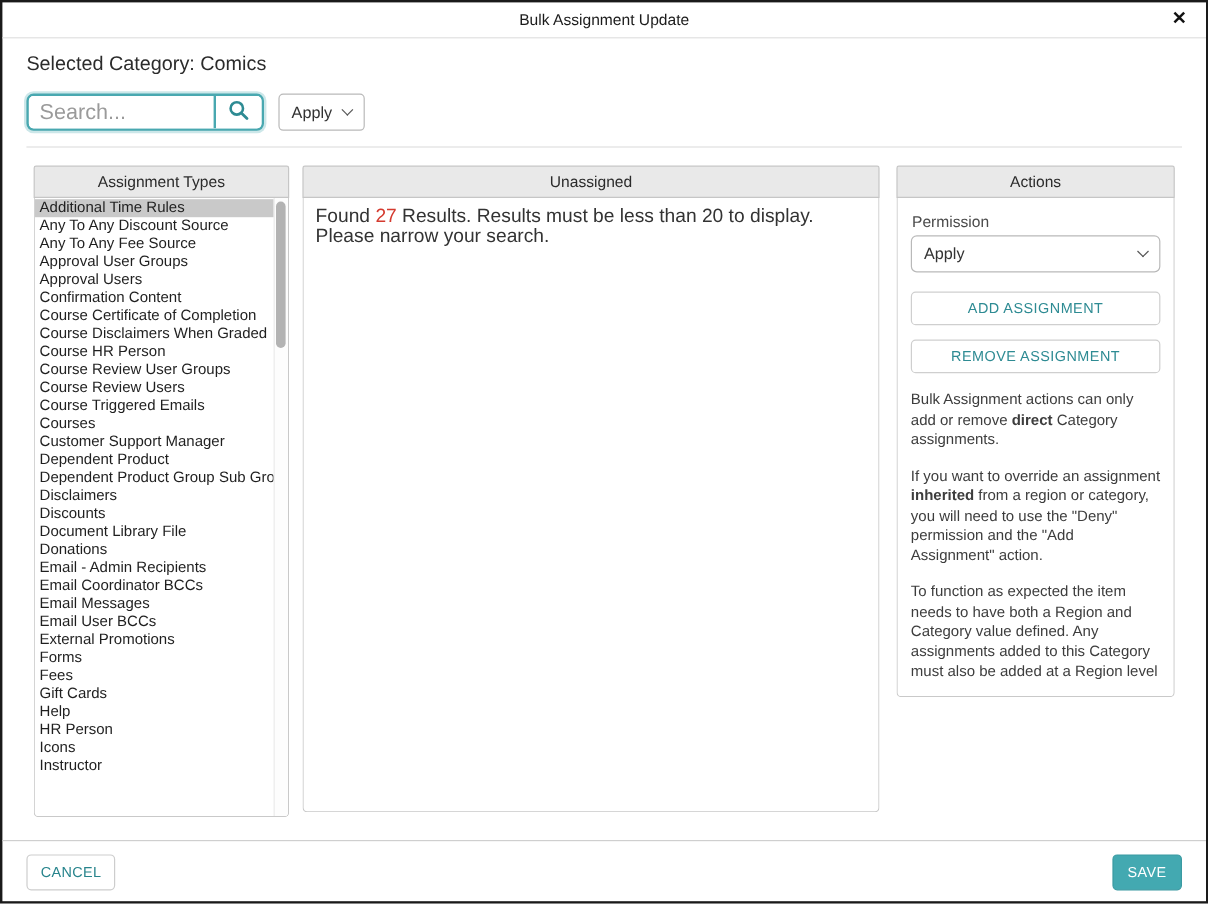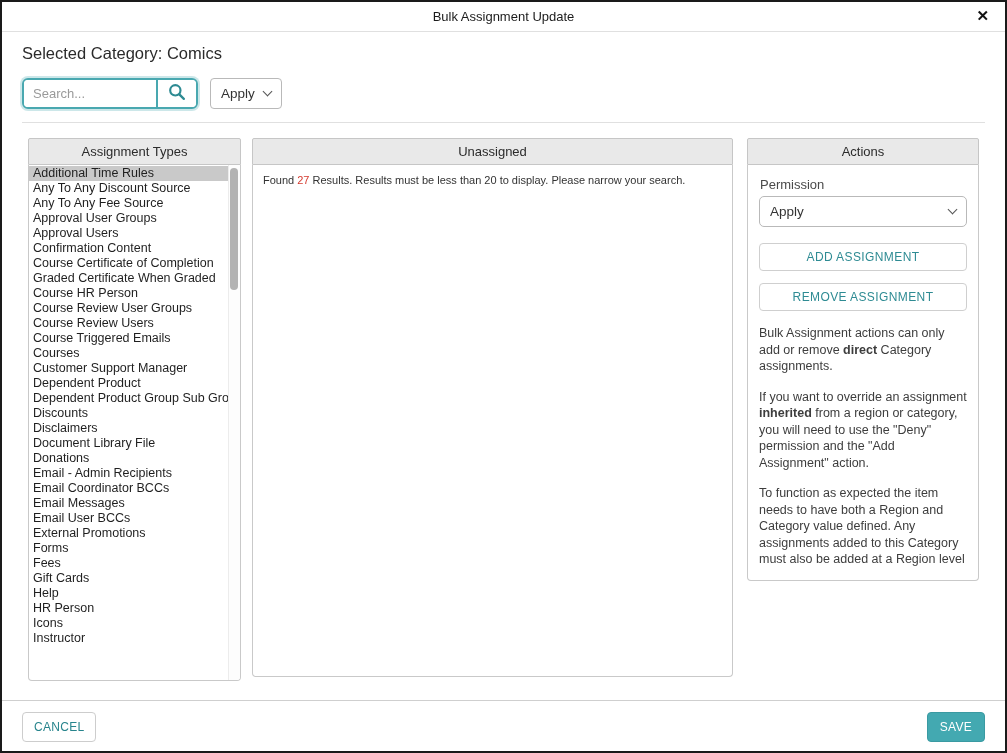--- a/index.html
+++ b/index.html
@@ -35,22 +35,22 @@
     margin:15px 20px 0 20px;
     display:flex; align-items:center; gap:12px;
   }
   .search-group {
     display:flex; align-items:stretch; height:31px;
     border:2px solid #49a8b0; border-radius:6px;
     box-shadow:0 0 0 2px rgba(73,168,176,.28);
     overflow:hidden; background:#fff;
   }
   .search-input {
-    width:134px; border:none; outline:none;
-    padding:0 9px; font-size:13px; color:#333;
+    width:156px; border:none; outline:none;
+    padding:0 9px; font-size:18px; color:#333;
     font-family:"Liberation Sans", sans-serif;
     border-right:2px solid #49a8b0;
   }
   .search-input::placeholder { color:#9a9a9a; }
   .search-btn {
     width:38px; background:#fff; border:none; cursor:pointer;
     display:flex; align-items:center; justify-content:center;
   }
   .dropdown {
     height:31px; border:1px solid #b9b9b9; border-radius:4px;
@@ -92,21 +92,21 @@
   .scroll-track {
     position:absolute; top:0; right:0; width:12px; height:100%;
     border-left:1px solid #ececec; background:#fdfdfd;
   }
   .scroll-thumb {
     position:absolute; top:3px; right:2px; width:8px; height:122px;
     background:#b3b3b3; border-radius:5px;
   }
   .panel-unassigned { width:481px; flex:0 0 481px; margin-left:11px; }
   .panel-unassigned .panel-body { height:512px; padding:7px 10px; }
-  .result-msg { font-size:11px; color:#333; line-height:17px; max-width:640px; }
+  .result-msg { font-size:16px; color:#333; line-height:17px; max-width:640px; }
   .result-count { color:#d43a2f; }
 
   .panel-actions { width:232px; flex:0 0 232px; margin-left:14px; }
   .panel-actions .panel-body { padding:10px 11px 12px 11px; }
   .perm-label { font-size:13px; color:#4a4a4a; margin:2px 0 4px 1px; }
   .select {
     height:31px; border:1px solid #b9b9b9; border-radius:5px;
     display:flex; align-items:center; justify-content:space-between;
     padding:0 10px; font-size:13.5px; color:#333; cursor:pointer;
     background:#fff;
@@ -181,31 +181,31 @@
       <div class="panel-header">Assignment Types</div>
       <div class="panel-body">
         <div class="list" id="atList">
             <div class="list-item selected">Additional Time Rules</div>
             <div class="list-item">Any To Any Discount Source</div>
             <div class="list-item">Any To Any Fee Source</div>
             <div class="list-item">Approval User Groups</div>
             <div class="list-item">Approval Users</div>
             <div class="list-item">Confirmation Content</div>
             <div class="list-item">Course Certificate of Completion</div>
-            <div class="list-item">Graded Certificate When Graded</div>
+            <div class="list-item">Course Disclaimers When Graded</div>
             <div class="list-item">Course HR Person</div>
             <div class="list-item">Course Review User Groups</div>
             <div class="list-item">Course Review Users</div>
             <div class="list-item">Course Triggered Emails</div>
             <div class="list-item">Courses</div>
             <div class="list-item">Customer Support Manager</div>
             <div class="list-item">Dependent Product</div>
             <div class="list-item">Dependent Product Group Sub Groups</div>
+            <div class="list-item">Disclaimers</div>
             <div class="list-item">Discounts</div>
-            <div class="list-item">Disclaimers</div>
             <div class="list-item">Document Library File</div>
             <div class="list-item">Donations</div>
             <div class="list-item">Email - Admin Recipients</div>
             <div class="list-item">Email Coordinator BCCs</div>
             <div class="list-item">Email Messages</div>
             <div class="list-item">Email User BCCs</div>
             <div class="list-item">External Promotions</div>
             <div class="list-item">Forms</div>
             <div class="list-item">Fees</div>
             <div class="list-item">Gift Cards</div>

